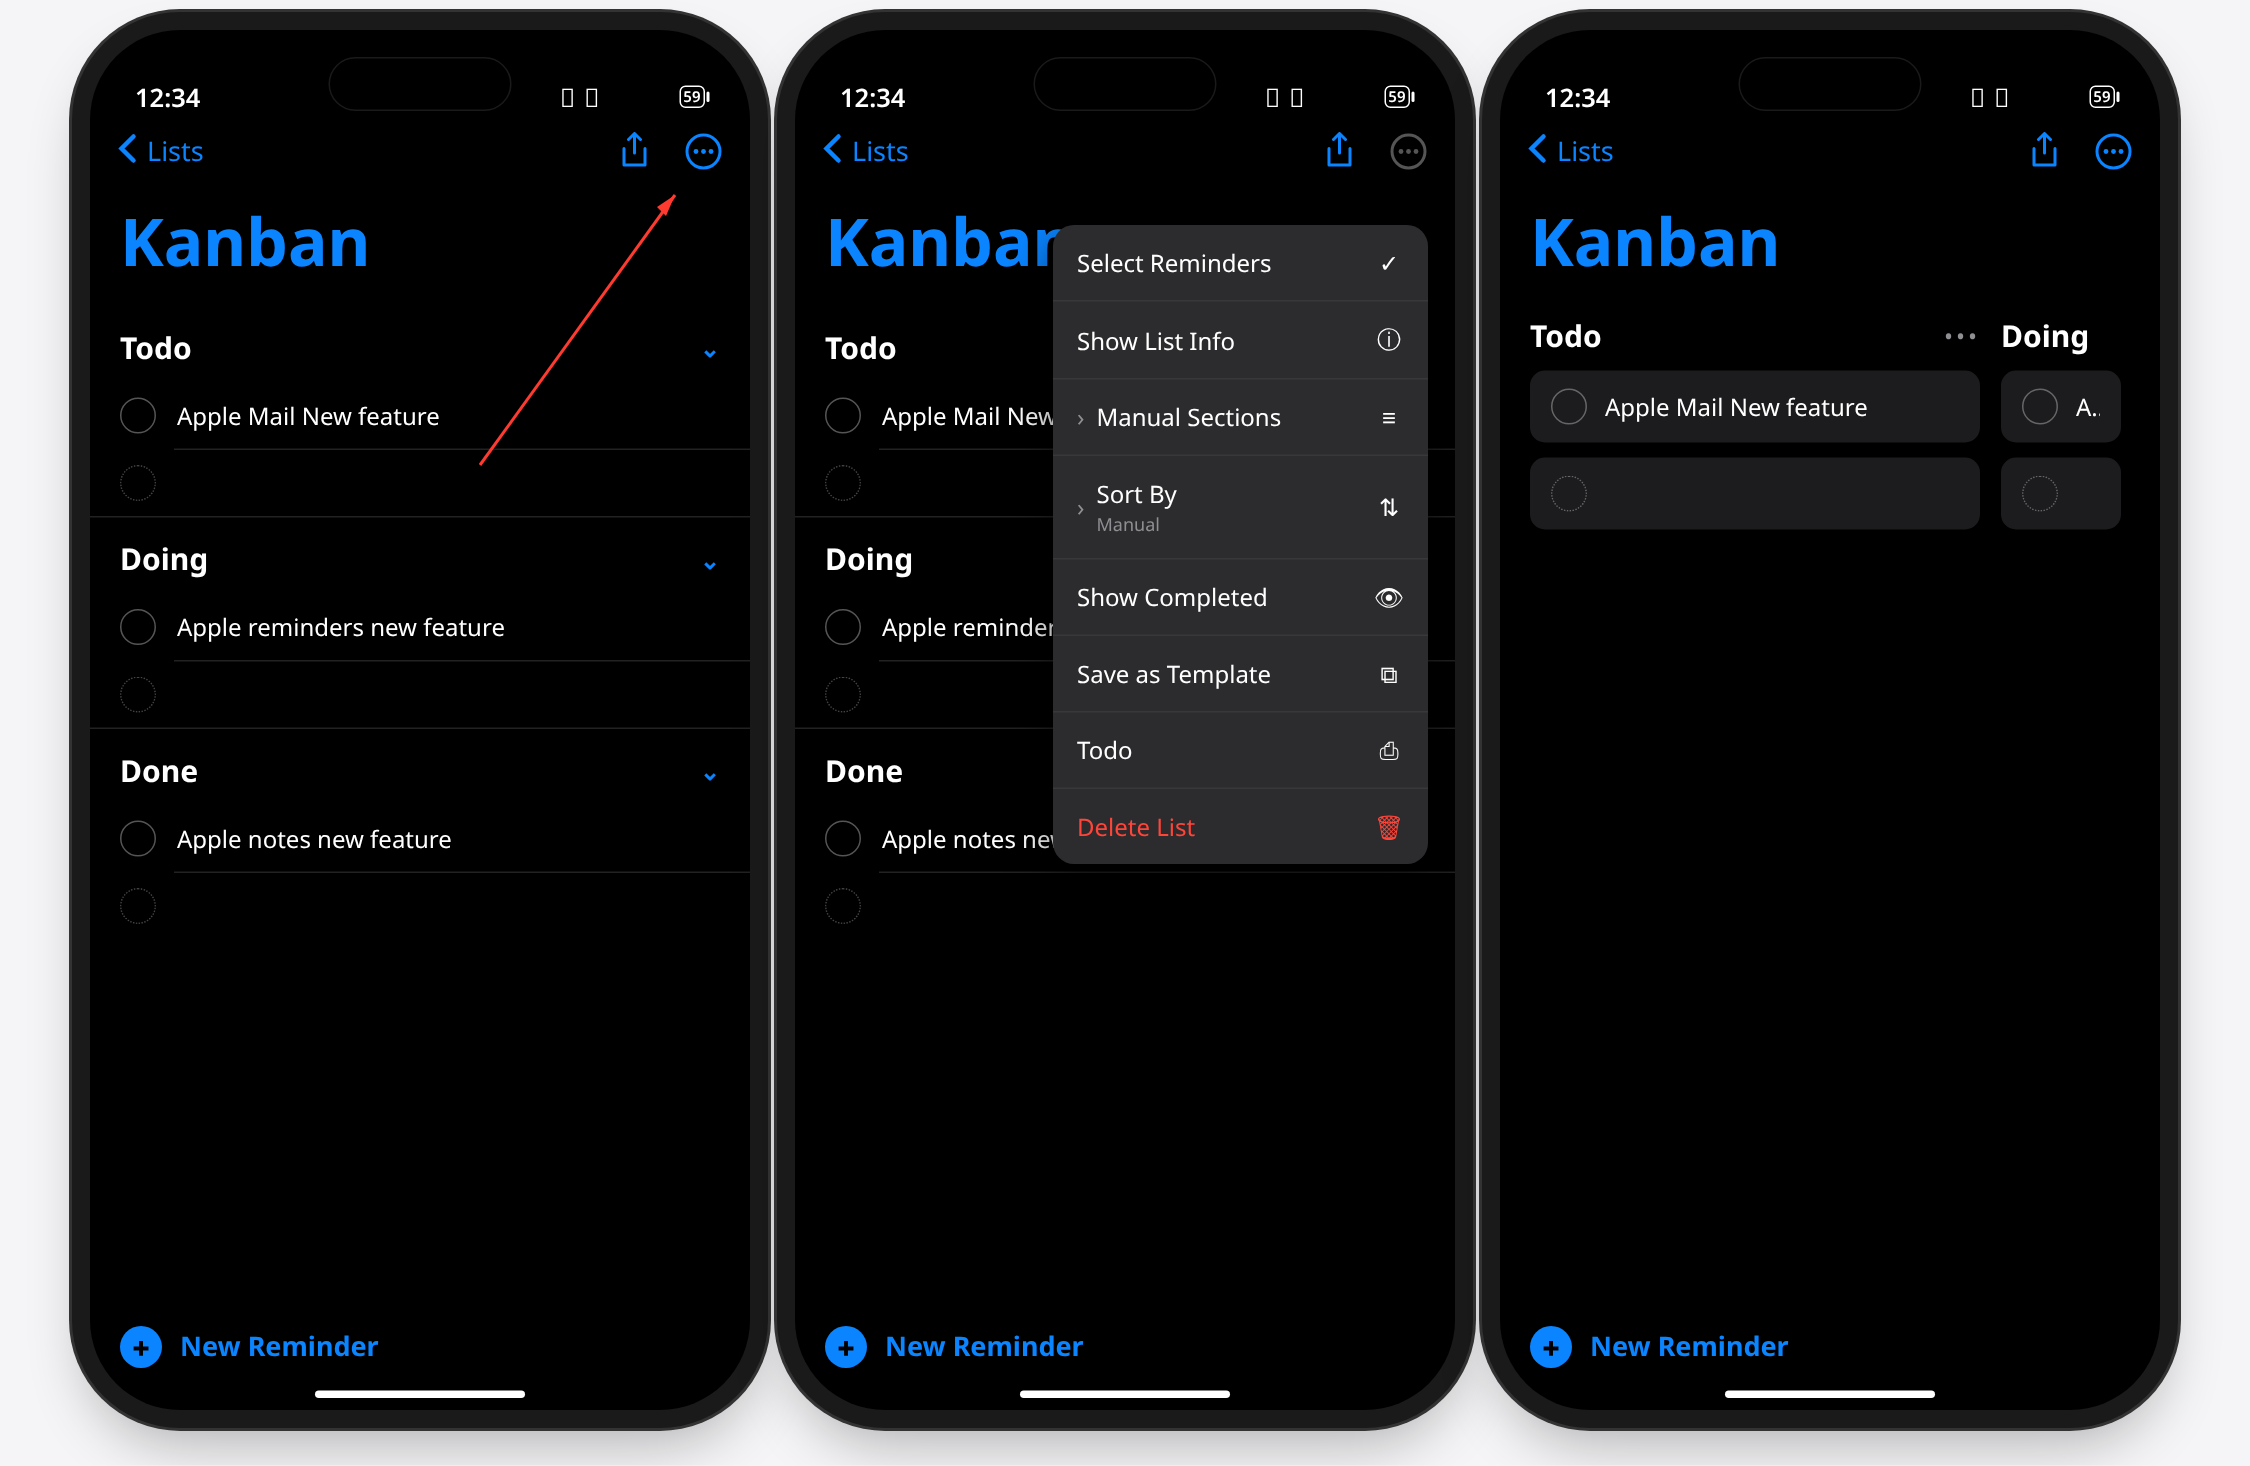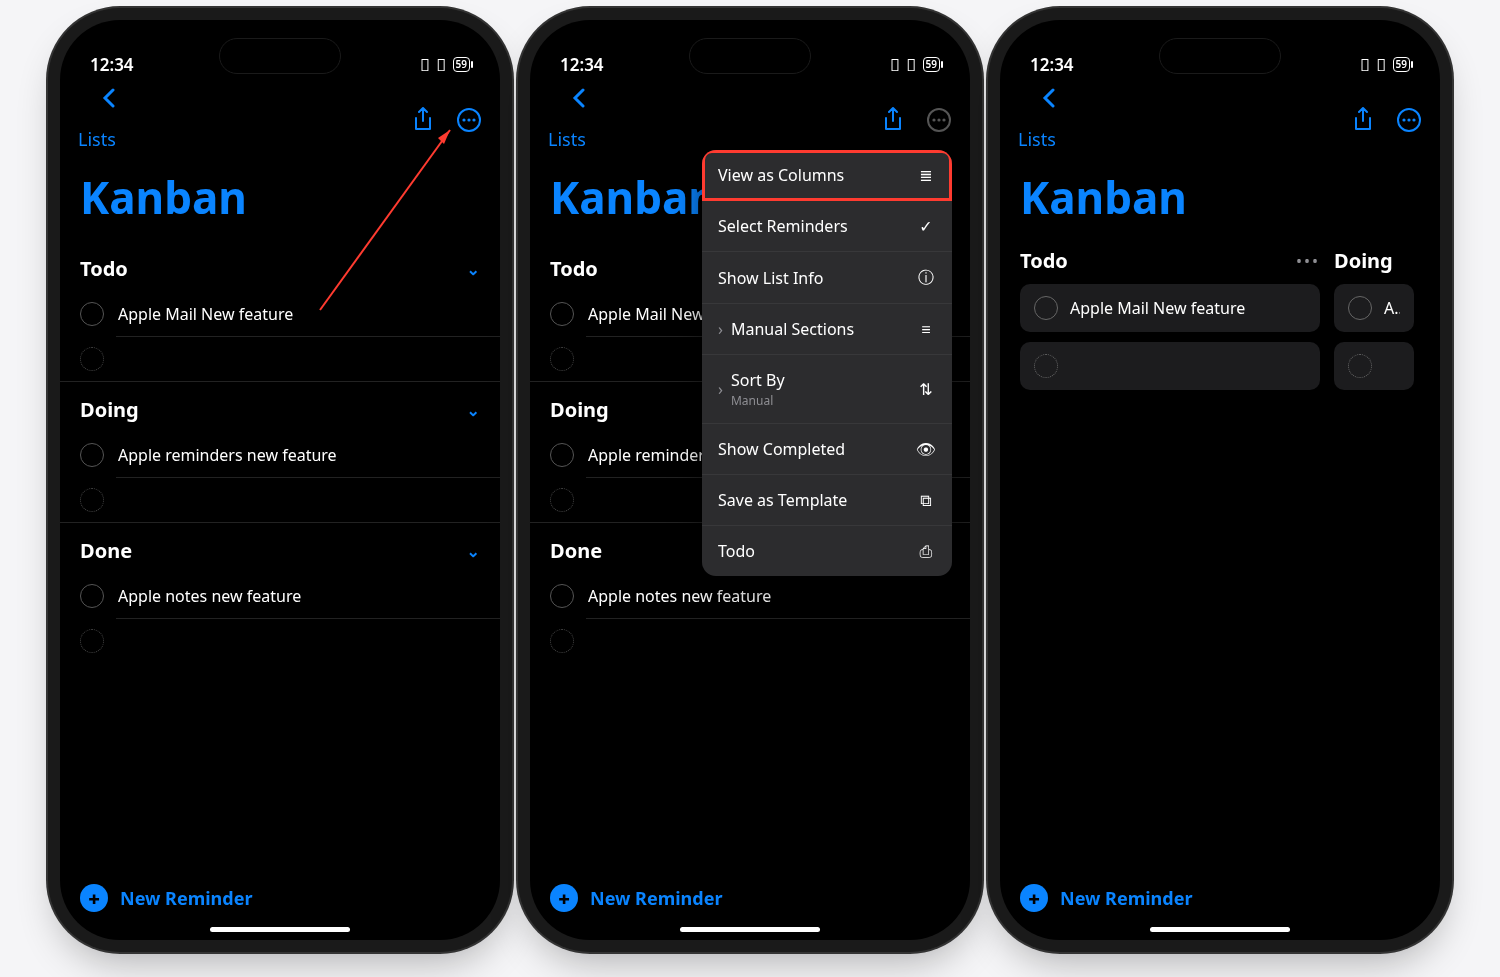--- a/index.html
+++ b/index.html
@@ -7,24 +7,24 @@
   html,body{margin:0;padding:0;background:#f5f5f7;font-family:-apple-system,system-ui,Helvetica,Arial,sans-serif;}
   .stage{display:flex;gap:30px;justify-content:center;align-items:flex-start;padding:20px;width:1500px;height:977px;box-sizing:border-box;}
   .phone{width:440px;height:920px;background:var(--bg);border-radius:60px;position:relative;
          box-shadow:0 0 0 12px #1a1a1a,0 0 0 14px #333,0 20px 40px rgba(0,0,0,.3);overflow:hidden;}
   .island{position:absolute;top:18px;left:50%;transform:translateX(-50%);width:120px;height:34px;
           background:#000;border-radius:20px;z-index:5;border:1px solid #1a1a1a;}
   .statusbar{height:56px;display:flex;justify-content:space-between;align-items:flex-end;
              padding:0 30px 2px;color:#fff;font-size:17px;font-weight:600;}
   .status-right{display:flex;gap:6px;align-items:center;}
   .batt{display:inline-flex;align-items:center;border:1.5px solid #fff;border-radius:4px;
-        padding:0 2px;font-size:10px;height:13px;line-height:13px;position:relative;}
+        padding:0 2px;font-size:10px;height:13px;line-height:13px;position:relative;margin-left:47px;}
   .batt:after{content:"";position:absolute;right:-4px;top:3px;width:2px;height:7px;background:#fff;border-radius:1px;}
   .navbar{display:flex;justify-content:space-between;align-items:center;padding:10px 18px;}
-  .back{display:flex;align-items:flex-end;color:var(--accent);font-size:18px;gap:19px;flex-direction:column;}
+  .back{display:flex;align-items:flex-start;color:var(--accent);font-size:18px;gap:6px;}
   .nav-actions{display:flex;gap:22px;color:var(--accent);}
   .title{color:var(--accent);font-size:44px;font-weight:700;padding:6px 20px 14px;}
   .content{padding:0 0 0 0;}
   .section{border-top:1px solid #222;}
   .section:first-child{border-top:none;}
   .sec-head{display:flex;justify-content:space-between;align-items:center;padding:14px 20px 10px;}
   .sec-name{color:#fff;font-size:20px;font-weight:700;}
   .chev{color:var(--accent);font-weight:700;}
   .row{display:flex;align-items:center;gap:14px;padding:10px 20px;}
   .radio{width:22px;height:22px;border:1.6px solid #555;border-radius:50%;flex:none;}
@@ -220,24 +220,20 @@
             <span class="row-text">Apple notes new feature</span>
           </div>
       <div class="row-sep"></div>
       <div class="row">
             <span class="radio dotted"></span>
           </div>
     </div>
   </div>
 
   <div class="menu">
-    <div class="menu-item highlight">
-      <span>View as Columns</span>
-      <span class="mi-icon">≣</span>
-    </div>
     <div class="menu-item">
       <span>Select Reminders</span>
       <span class="mi-icon">✓</span>
     </div>
     <div class="menu-item">
       <span>Show List Info</span>
       <span class="mi-icon">ⓘ</span>
     </div>
     <div class="menu-item">
       <span class="mi-left">
@@ -257,20 +253,24 @@
       <span>Show Completed</span>
       <span class="mi-icon">👁</span>
     </div>
     <div class="menu-item">
       <span>Save as Template</span>
       <span class="mi-icon">⧉</span>
     </div>
     <div class="menu-item">
       <span>Todo</span>
       <span class="mi-icon">⎙</span>
+    </div>
+    <div class="menu-item danger">
+      <span>Delete List</span>
+      <span class="mi-icon">🗑</span>
     </div>
   </div>
 
   <div class="bottombar">
     <span class="plus">+</span>
     <span class="newrem">New Reminder</span>
   </div>
   <div class="home"></div>
 </div>
 

